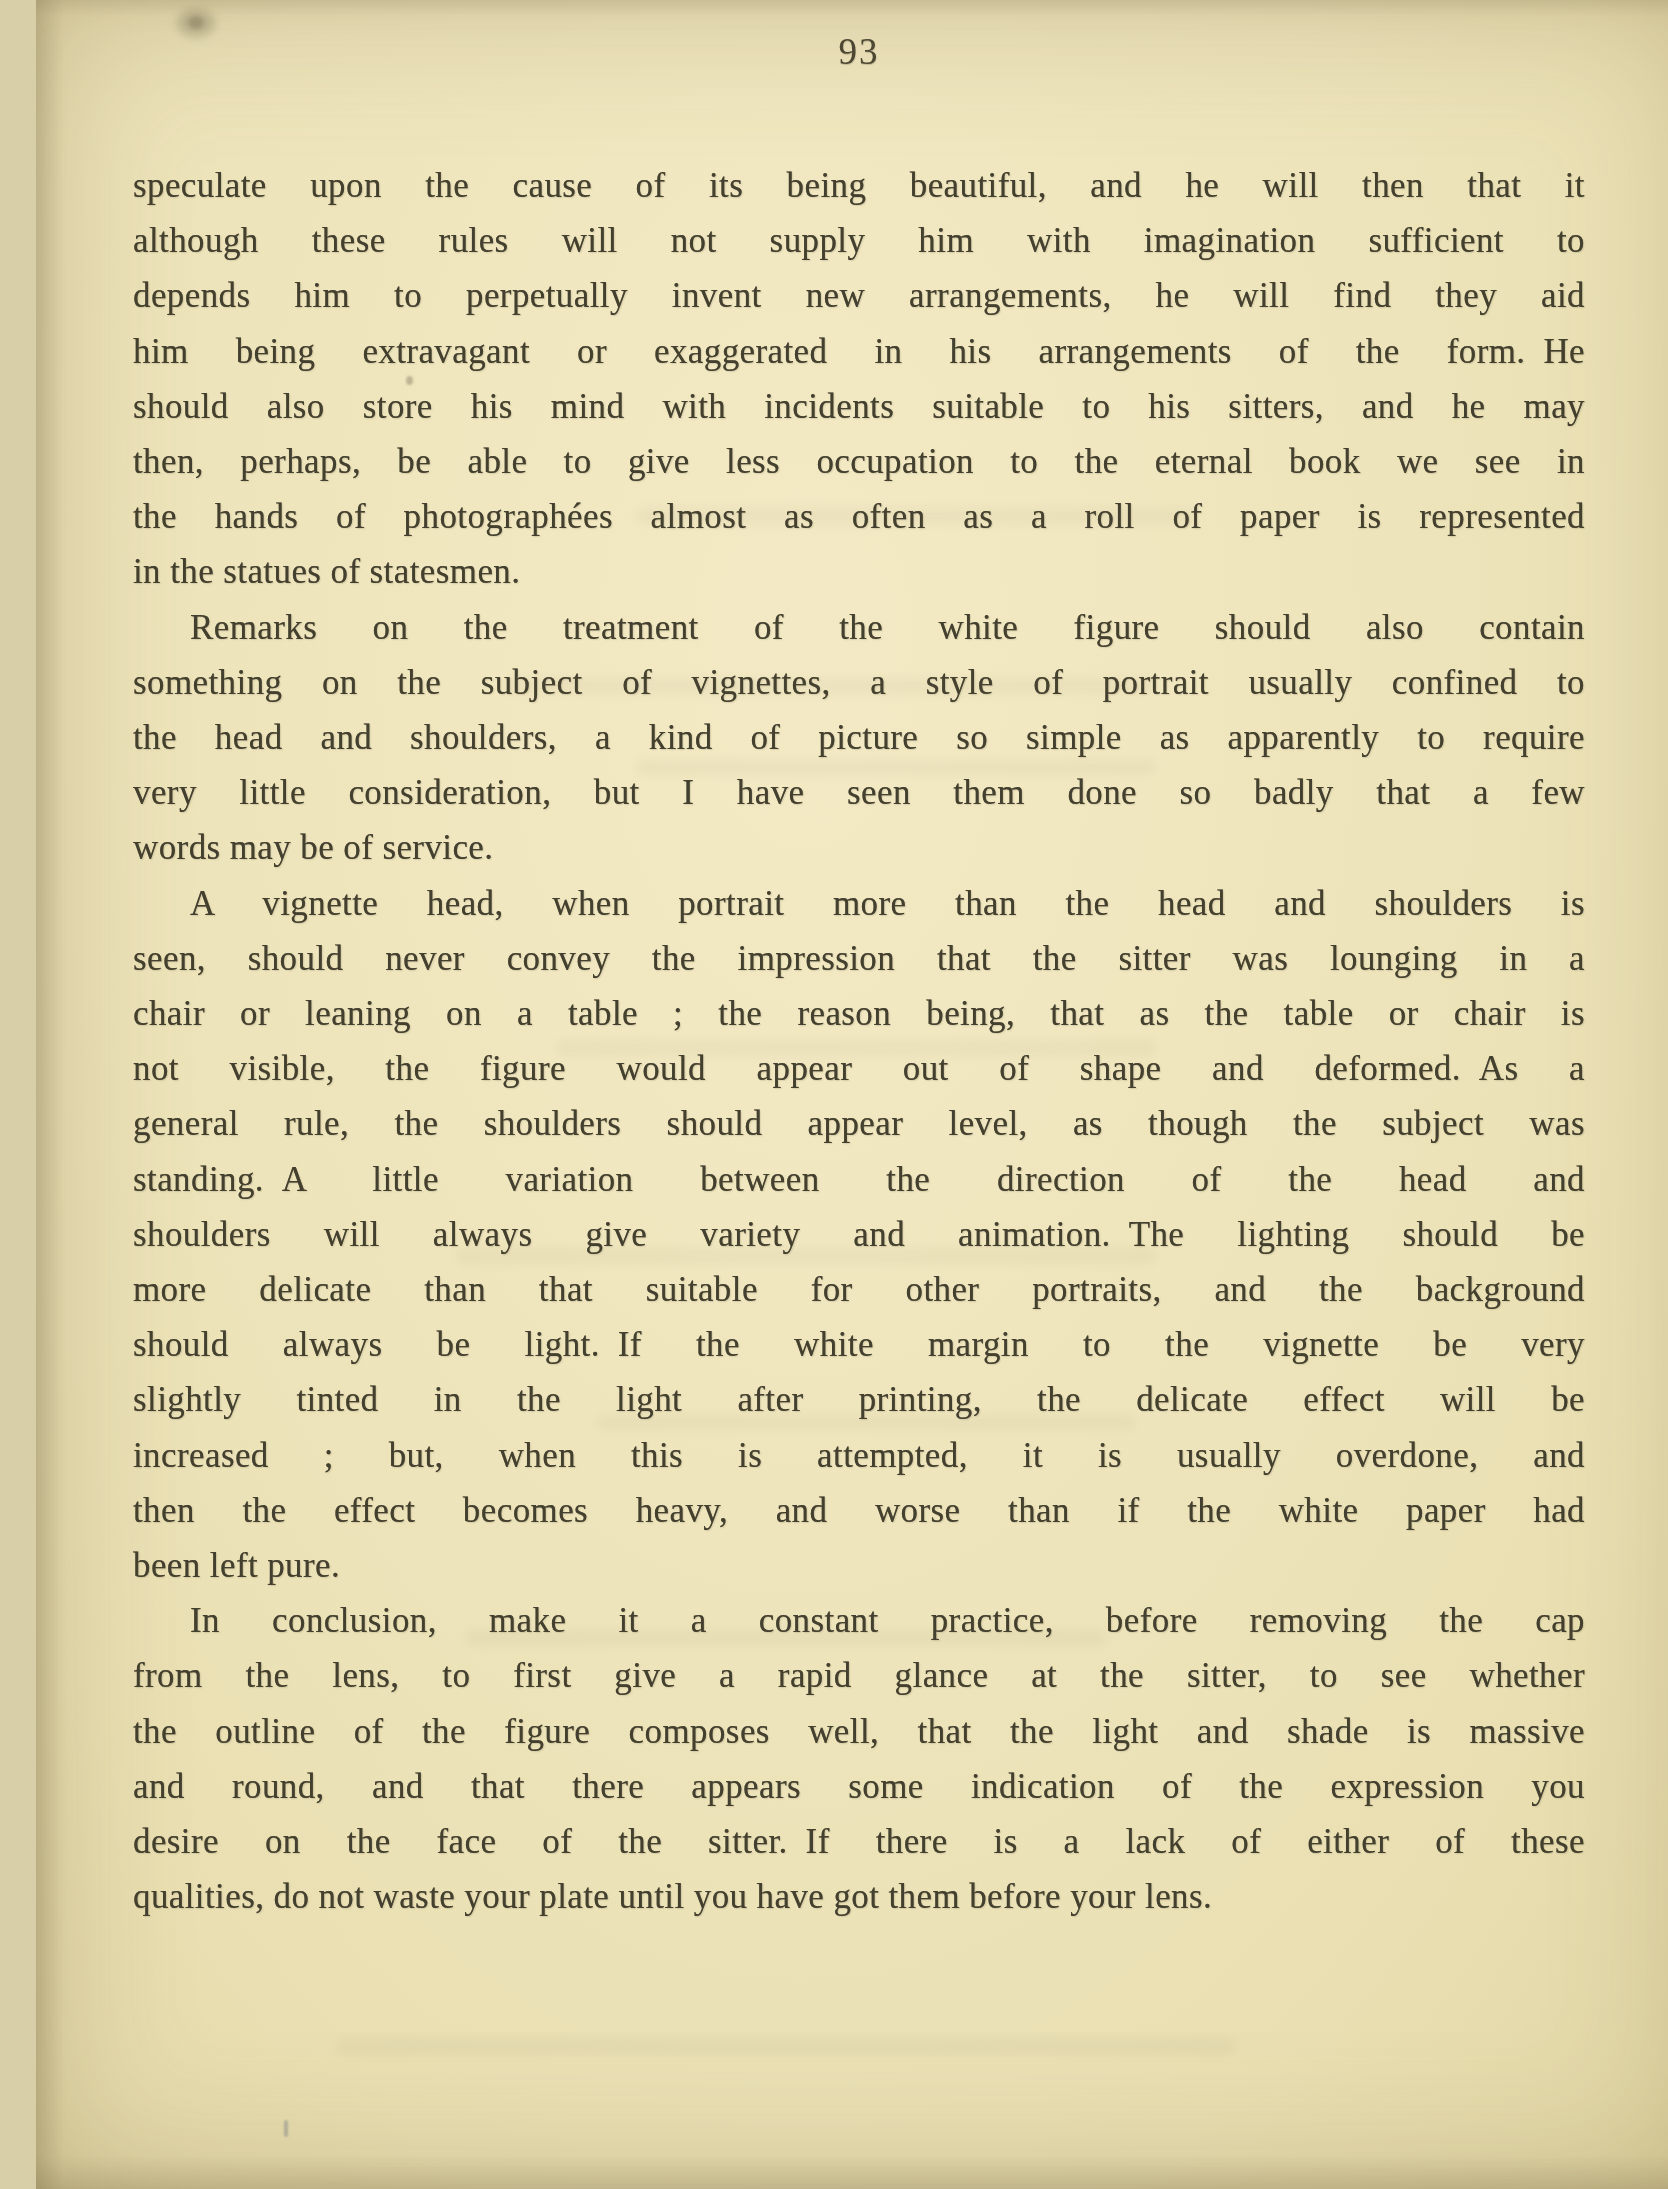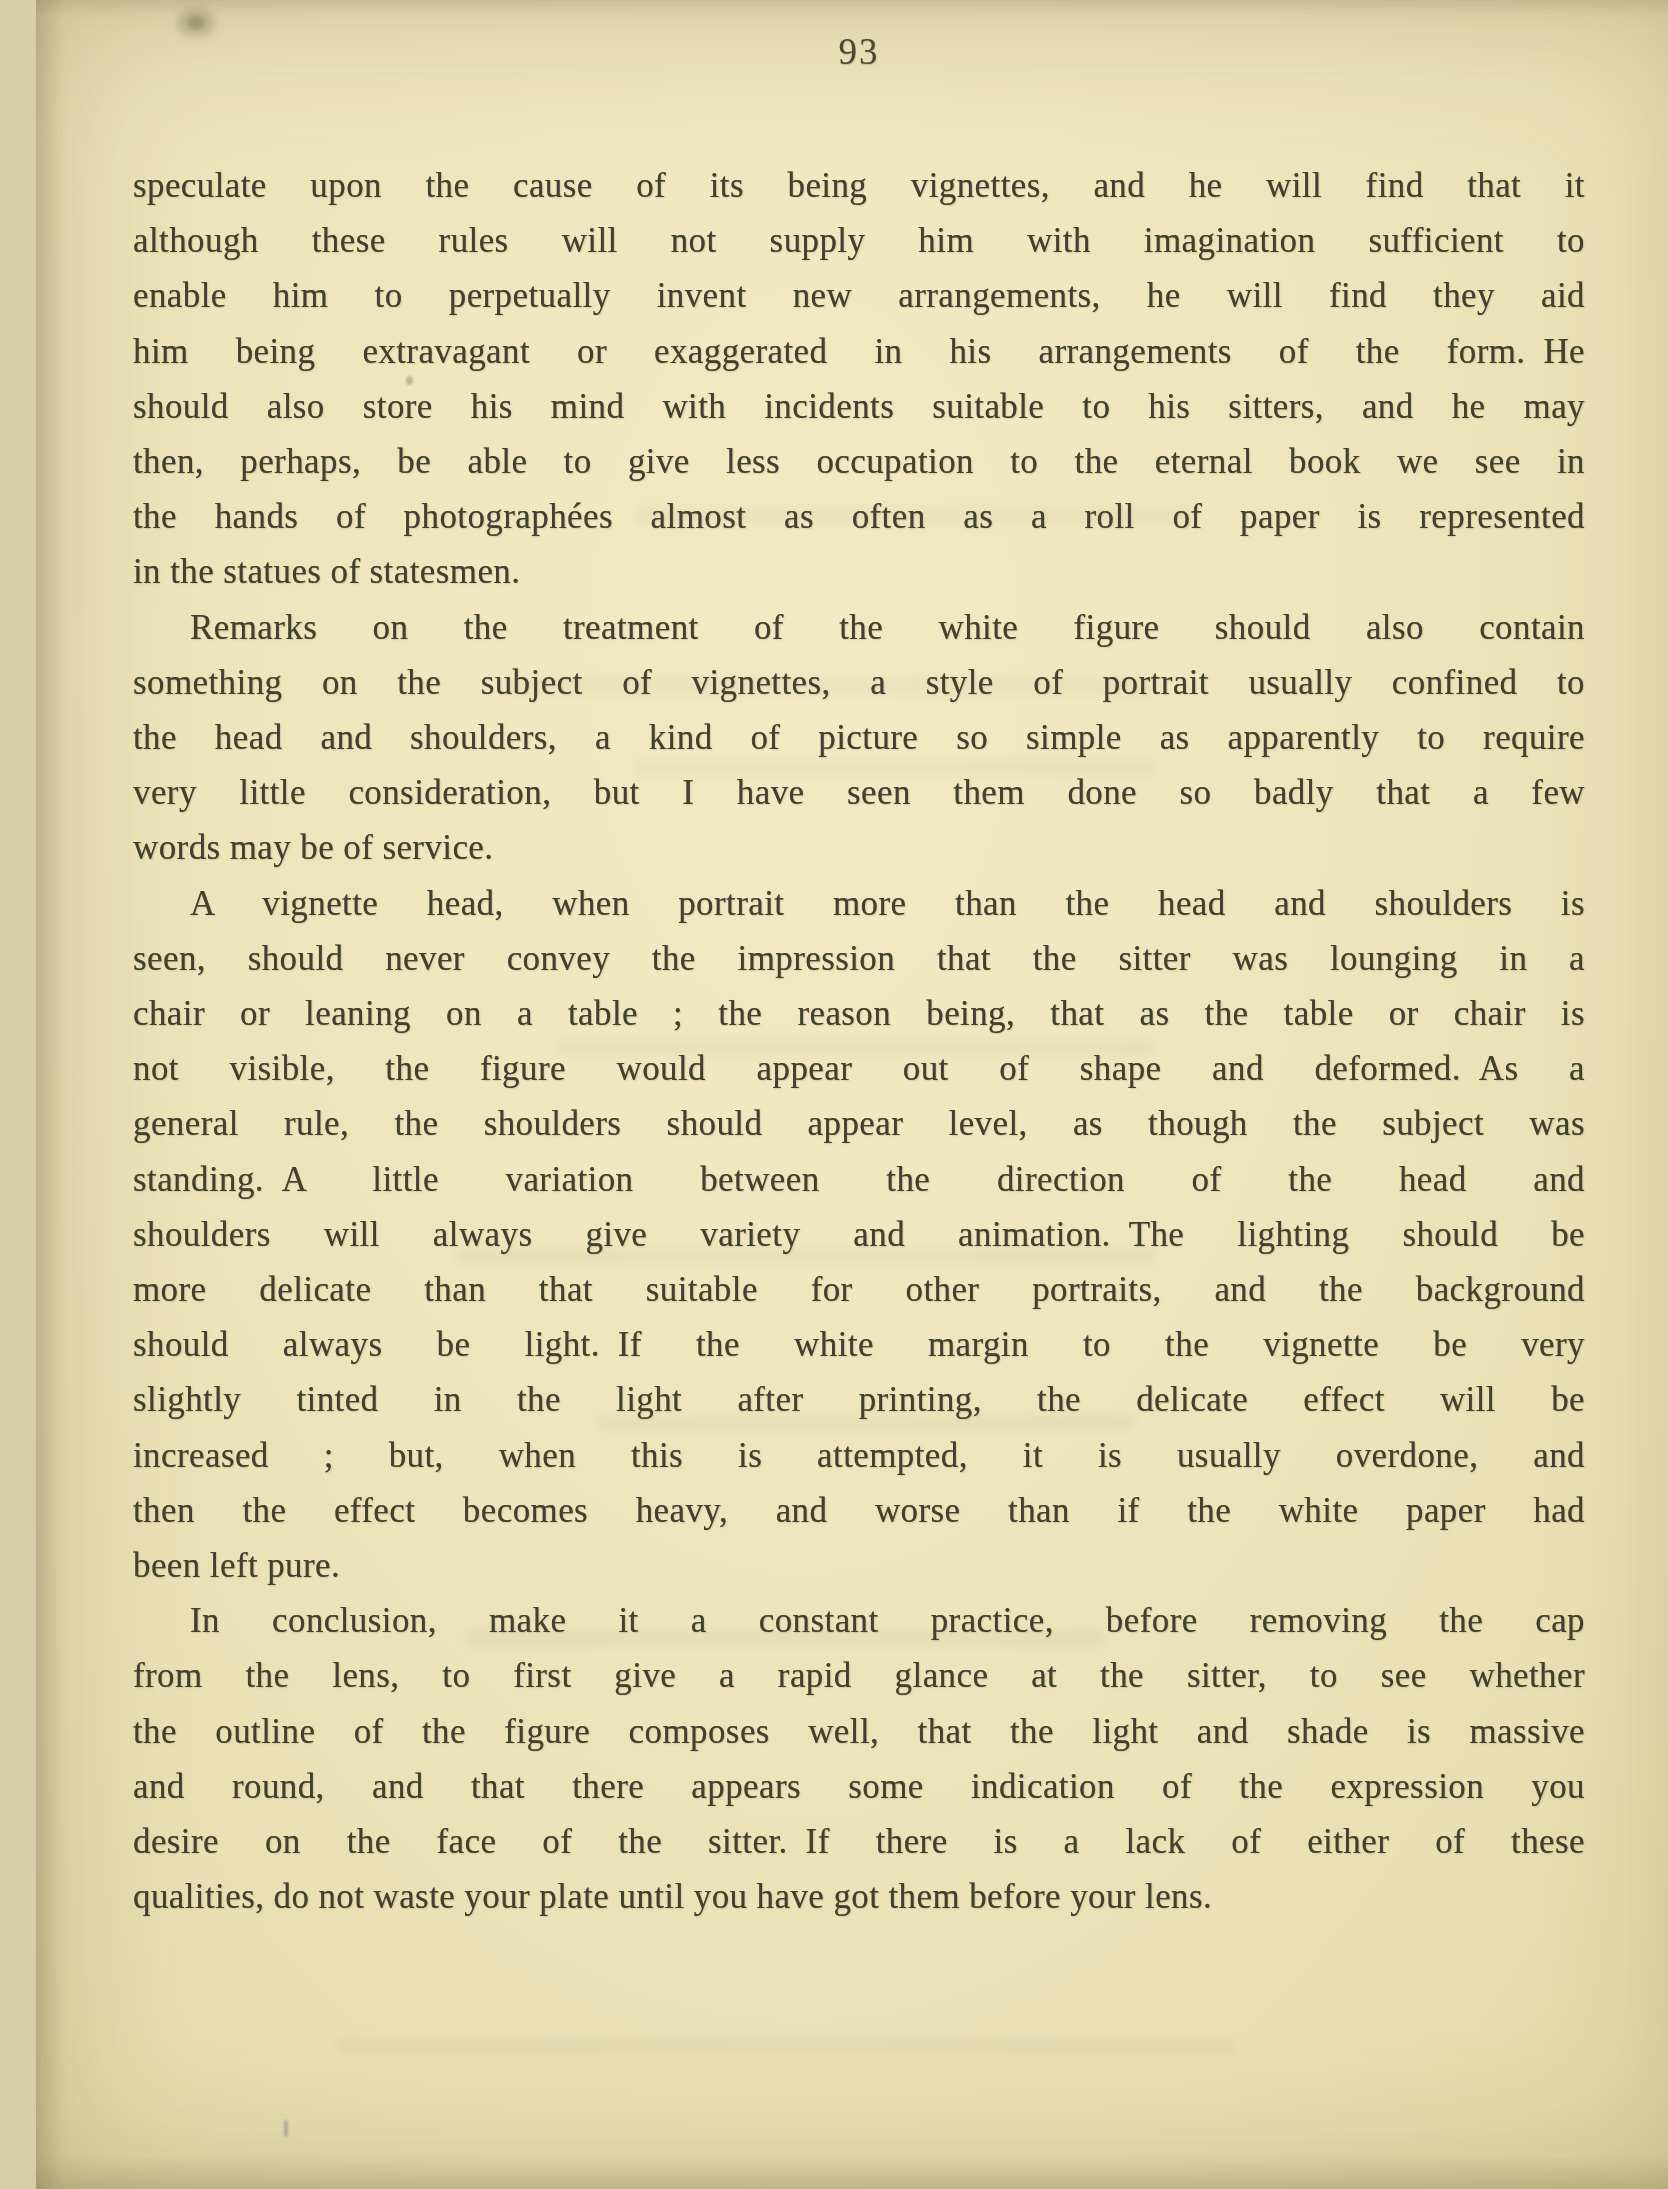--- a/index.html
+++ b/index.html
@@ -50,23 +50,23 @@
     background:#76808a; opacity:0.45; filter:blur(1px); border-radius:2px; }
 </style>
 </head>
 <body>
 
 <div class="page">
 
   <div class="pagenum">93</div>
 
   <div class="textcol">
-    <div class="ln">speculate upon the cause of its being vignettes, and he will find that it</div>
+    <div class="ln">speculate upon the cause of its being beautiful, and he will then that it</div>
     <div class="ln">although these rules will not supply him with imagination sufficient to</div>
-    <div class="ln">enable him to perpetually invent new arrangements, he will find they aid</div>
+    <div class="ln">depends him to perpetually invent new arrangements, he will find they aid</div>
     <div class="ln">him being extravagant or exaggerated in his arrangements of the form. He</div>
     <div class="ln">should also store his mind with incidents suitable to his sitters, and he may</div>
     <div class="ln">then, perhaps, be able to give less occupation to the eternal book we see in</div>
     <div class="ln">the hands of photographées almost as often as a roll of paper is represented</div>
     <div class="ln plast">in the statues of statesmen.</div>
 
     <div class="ln first">Remarks on the treatment of the white figure should also contain</div>
     <div class="ln">something on the subject of vignettes, a style of portrait usually confined to</div>
     <div class="ln">the head and shoulders, a kind of picture so simple as apparently to require</div>
     <div class="ln">very little consideration, but I have seen them done so badly that a few</div>

